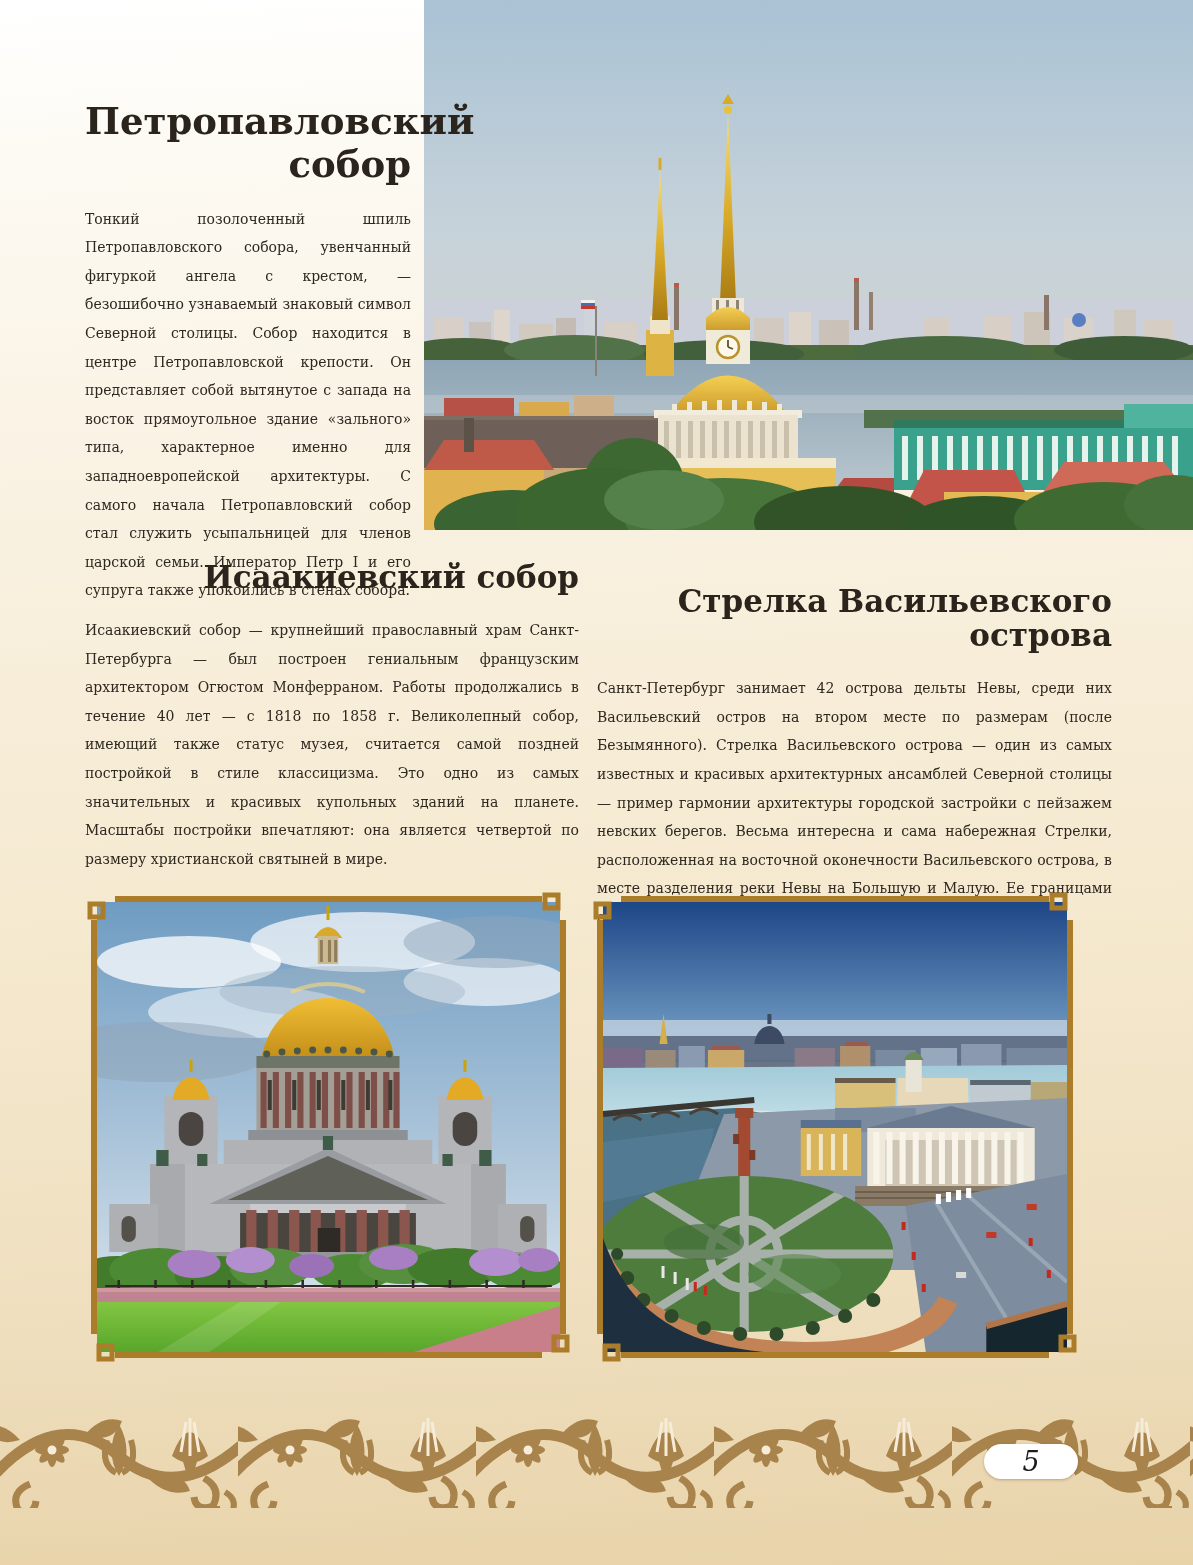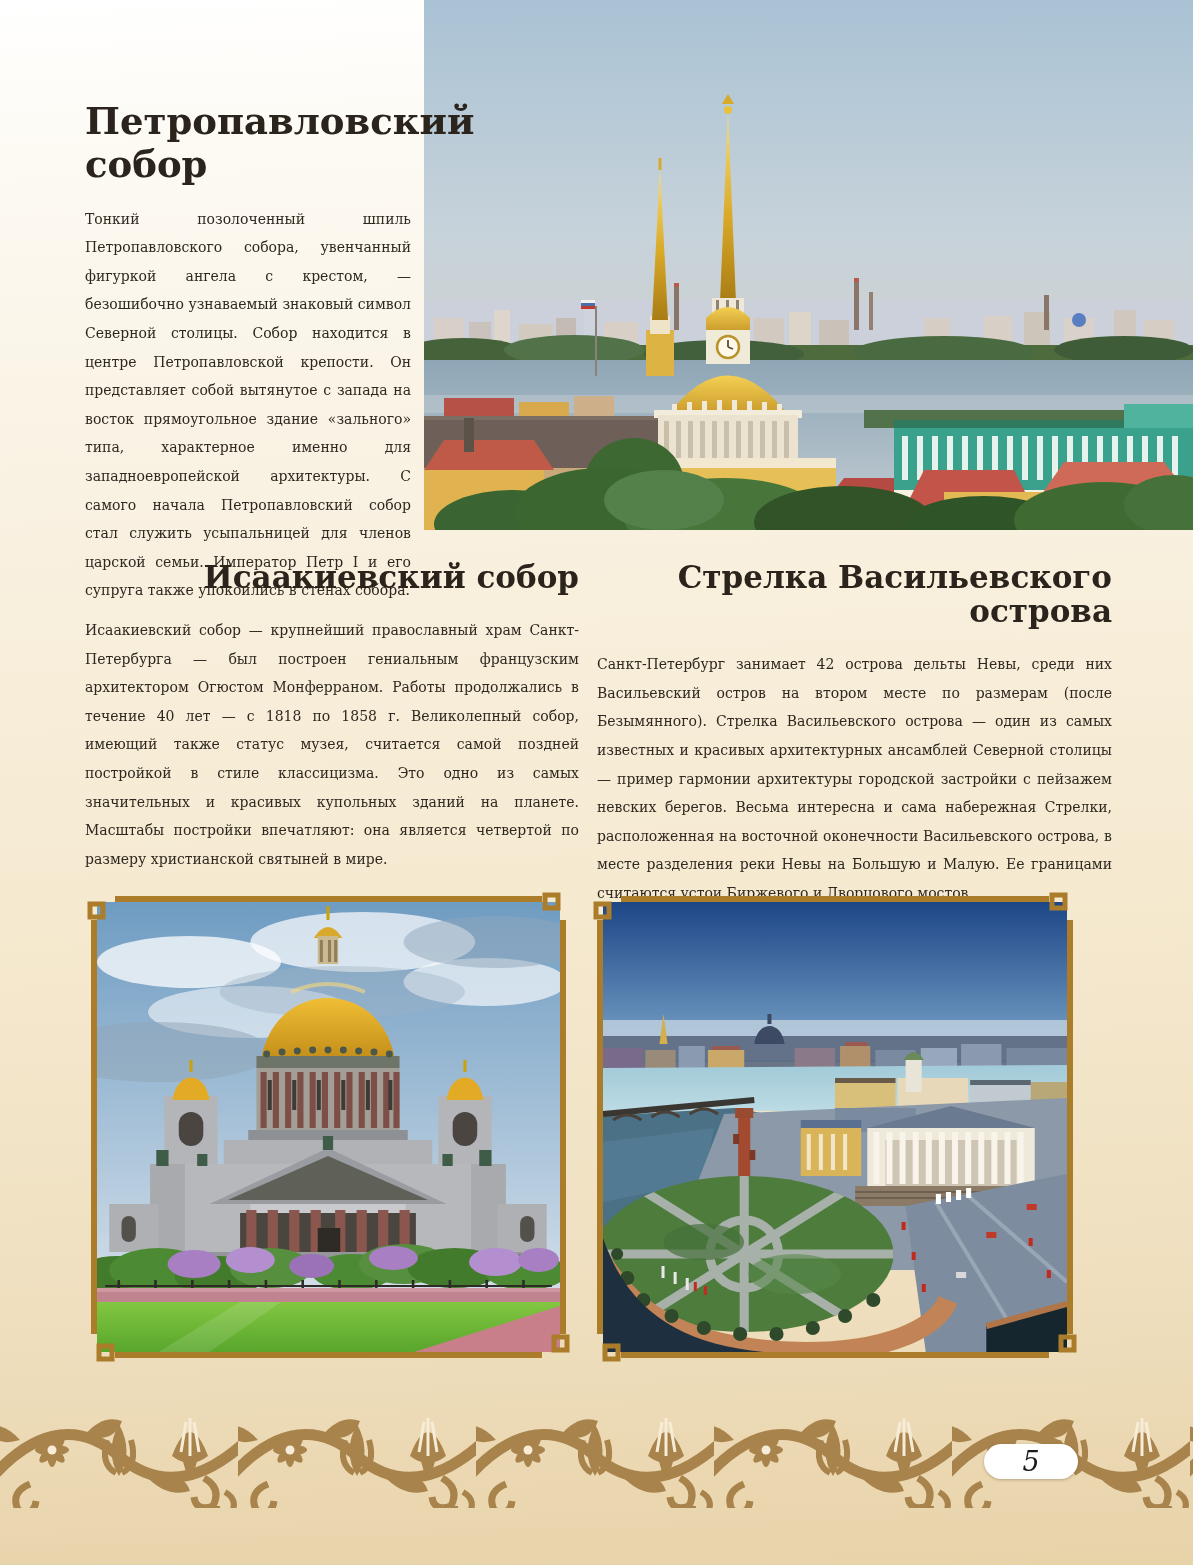--- a/index.html
+++ b/index.html
@@ -7,22 +7,22 @@
     position:relative;width:1193px;height:1565px;overflow:hidden;margin:0 auto;
     background:linear-gradient(178deg,#ffffff 0%,#fdfaf3 10%,#f9f1e1 32%,#f5e9cf 58%,#efdfbf 82%,#e8d3a9 100%);
     font-family:"DejaVu Serif","Liberation Serif",serif;
   }
   .abs{position:absolute;}
   .top-photo{left:424px;top:0;width:769px;height:530px;}
   .top-photo svg,.photo svg{display:block;width:100%;height:100%;}
   .sec{position:absolute;}
   .sec-1{left:85px;top:100px;width:326px;}
   .sec-2{left:85px;top:560px;width:494px;}
-  .sec-3{left:597px;top:560px;width:515px;}
-  h1.hd{font-weight:bold;font-size:37px;line-height:1.17;color:#2b241c;margin:0 0 18px 0;}
+  .sec-3{left:597px;top:584px;width:515px;}
+  h1.hd{font-weight:bold;font-size:37px;line-height:1.17;color:#2b241c;margin:0 0 18px 0;text-align:right;}
   h2.hd{font-weight:bold;font-size:31px;line-height:1.1;color:#2b241c;margin:0 0 22px 0;text-align:right;}
   p.body{font-size:14px;line-height:28.6px;color:#2e2820;text-align:justify;text-align-last:left;margin:0;hyphens:auto;}
   .frame{position:absolute;top:896px;height:462px;}
   .frame-left{left:91px;width:475px;}
   .frame-right{left:597px;width:476px;}
   .frame .photo{position:absolute;inset:6px;overflow:hidden;}
   .frame .border-svg{position:absolute;inset:0;width:100%;height:100%;overflow:visible;}
   .ornament{left:0;top:1412px;width:1193px;height:96px;}
   .ornament svg{display:block;width:100%;height:100%;}
   .pill{

